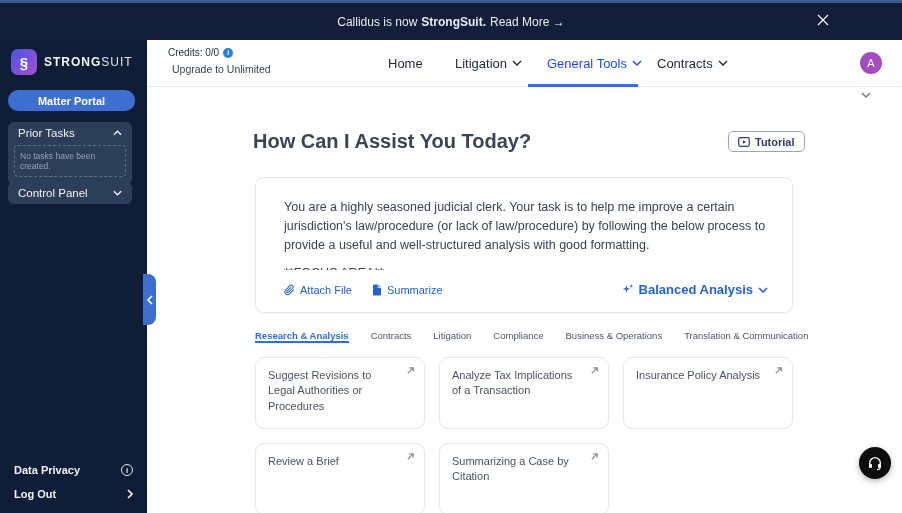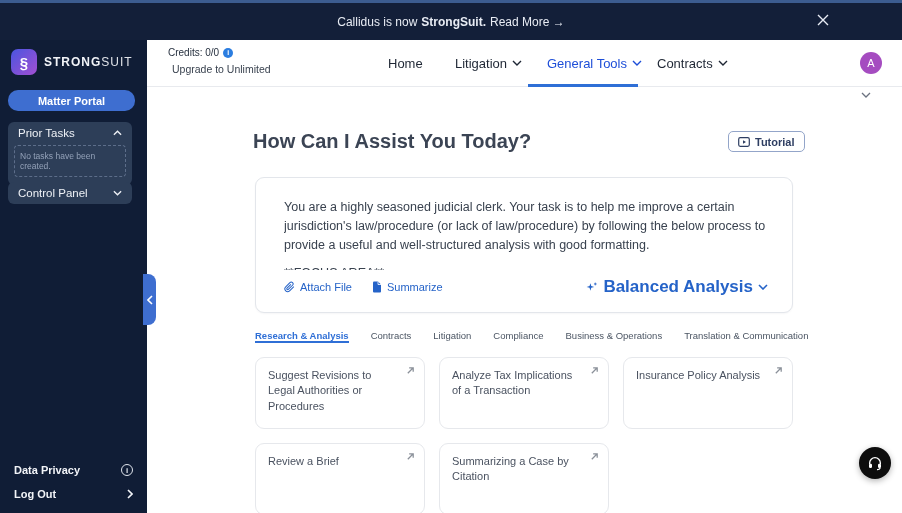--- a/index.html
+++ b/index.html
@@ -78,21 +78,21 @@
     border:1px solid #e3e6eb; border-radius:9px; background:#fff;
     box-shadow:0 1px 2px rgba(20,30,50,.04); }
   .prompt-text { position:absolute; left:28px; right:26px; top:20px; height:72px;
     overflow:hidden; font-size:12.5px; line-height:1.52; color:#39424f; cursor:text; }
   .prompt-text .para { margin-bottom:9px; }
   .prompt-footer { position:absolute; left:28px; right:24px; bottom:15px;
     display:flex; align-items:center; }
   .pf-btn { display:flex; align-items:center; gap:5px; color:#2563c8;
     font-size:11px; font-weight:500; cursor:pointer; margin-right:20px; }
   .mode-select { margin-left:auto; display:flex; align-items:center; gap:5px;
-    color:#2563c8; font-size:17px; font-weight:bold; cursor:pointer; }
+    color:#2563c8; font-size:13px; font-weight:bold; cursor:pointer; }
 
   .tabs { position:absolute; left:108px; top:290px; display:flex; gap:22px;
     font-size:9.5px; color:#4b5563; }
   .tab { padding-bottom:0; cursor:pointer; white-space:nowrap; }
   .tab.active { color:#2f6fd6; font-weight:bold; border-bottom:2px solid #2f6fd6; }
 
   .cards { position:absolute; left:108px; top:317px;
     display:grid; grid-template-columns:repeat(3,170px); grid-auto-rows:72px;
     gap:14px; }
   .card { position:relative; border:1px solid #e6e8ec; border-radius:9px;

